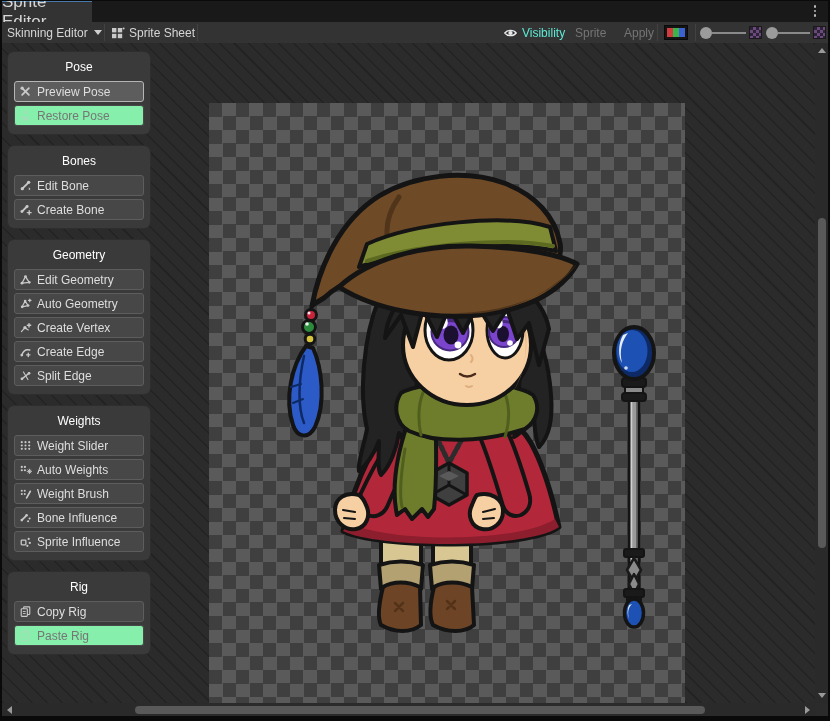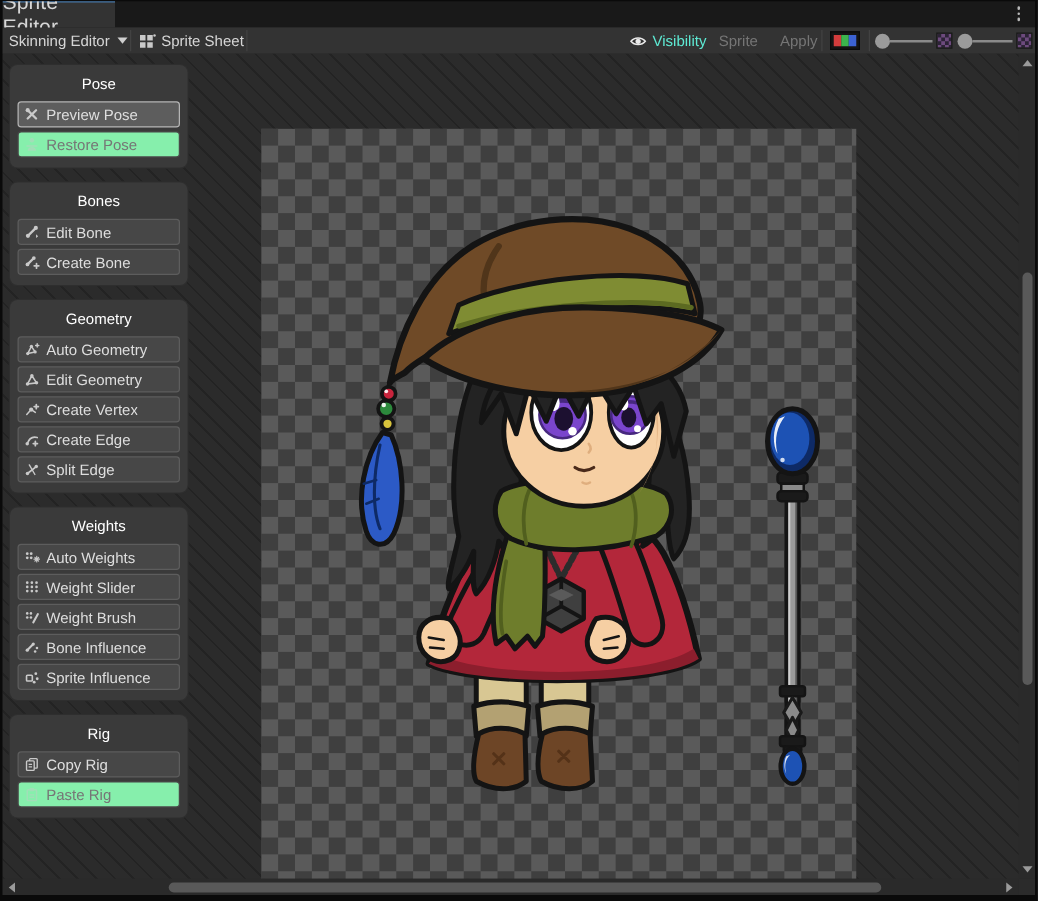--- a/index.html
+++ b/index.html
@@ -402,29 +402,29 @@
           <svg viewBox="0 0 14 14">
             <use href="#sym-create-bone-icon"></use>
           </svg>
           <span>Create Bone</span>
         </div>
       </div>
       <div class="panel">
         <div class="panel-title">Geometry</div>
         <div class="tool-btn">
           <svg viewBox="0 0 14 14">
+            <use href="#sym-edit-geometry-icon"></use>
+          </svg>
+          <span>Edit Geometry</span>
+        </div>
+        <div class="tool-btn">
+          <svg viewBox="0 0 14 14">
             <use href="#sym-auto-geometry-icon"></use>
           </svg>
           <span>Auto Geometry</span>
-        </div>
-        <div class="tool-btn">
-          <svg viewBox="0 0 14 14">
-            <use href="#sym-edit-geometry-icon"></use>
-          </svg>
-          <span>Edit Geometry</span>
         </div>
         <div class="tool-btn">
           <svg viewBox="0 0 14 14">
             <use href="#sym-create-vertex-icon"></use>
           </svg>
           <span>Create Vertex</span>
         </div>
         <div class="tool-btn">
           <svg viewBox="0 0 14 14">
             <use href="#sym-create-edge-icon"></use>
@@ -435,29 +435,29 @@
           <svg viewBox="0 0 14 14">
             <use href="#sym-split-edge-icon"></use>
           </svg>
           <span>Split Edge</span>
         </div>
       </div>
       <div class="panel">
         <div class="panel-title">Weights</div>
         <div class="tool-btn">
           <svg viewBox="0 0 14 14">
+            <use href="#sym-weight-slider-icon"></use>
+          </svg>
+          <span>Weight Slider</span>
+        </div>
+        <div class="tool-btn">
+          <svg viewBox="0 0 14 14">
             <use href="#sym-auto-weights-icon"></use>
           </svg>
           <span>Auto Weights</span>
-        </div>
-        <div class="tool-btn">
-          <svg viewBox="0 0 14 14">
-            <use href="#sym-weight-slider-icon"></use>
-          </svg>
-          <span>Weight Slider</span>
         </div>
         <div class="tool-btn">
           <svg viewBox="0 0 14 14">
             <use href="#sym-weight-brush-icon"></use>
           </svg>
           <span>Weight Brush</span>
         </div>
         <div class="tool-btn">
           <svg viewBox="0 0 14 14">
             <use href="#sym-bone-influence-icon"></use>

